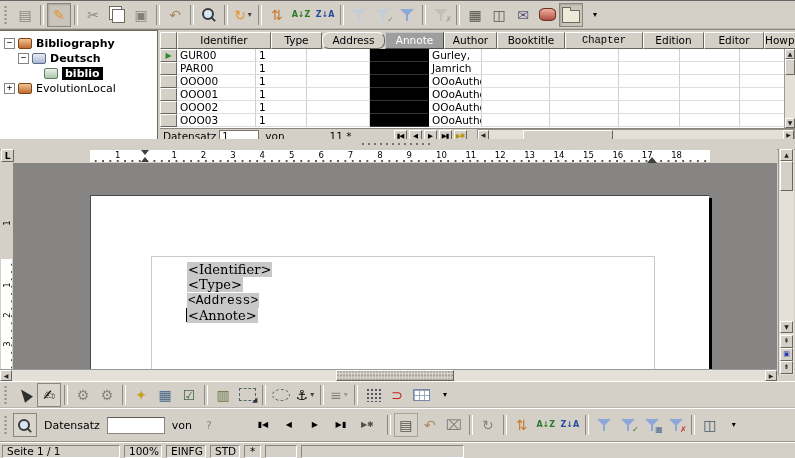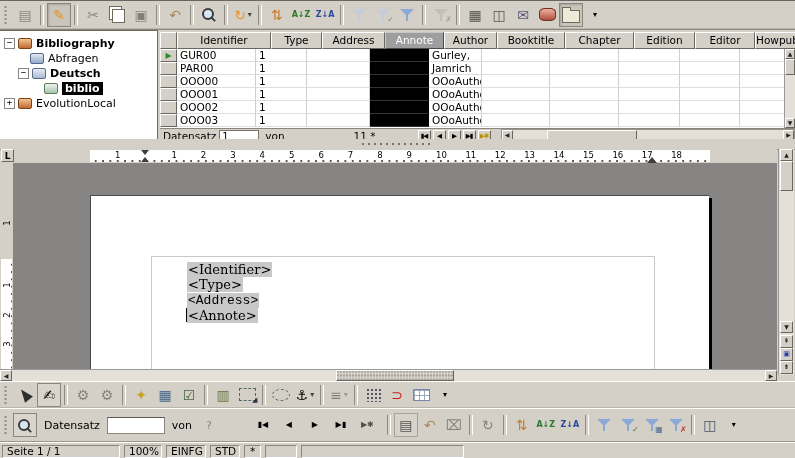--- a/index.html
+++ b/index.html
@@ -88,21 +88,21 @@
   .vscr{position:absolute;right:0;top:17px;width:10px;height:79px;background:#e4e0d8;border-left:1px solid #999}
   .sbtn{background:#d4d0c8;border:1px solid;border-color:#fff #6a665e #6a665e #fff;box-sizing:border-box;
     display:flex;align-items:center;justify-content:center;font-size:6px;line-height:1;color:#222}
   .sthumb{background:#d4d0c8;border:1px solid;border-color:#fff #6a665e #6a665e #fff;box-sizing:border-box}
 
   .recbar{position:absolute;left:0;top:96px;right:0;height:14px;background:#d4d0c8;border-top:1px solid #8a867e;
     display:flex;align-items:center;font-size:10.5px}
   .recbar .rlabel{margin:0 3px;flex:none}
   .recinput{width:34px;height:11px;border:1px solid #7a766e;background:#fff;font:10px "DejaVu Sans",sans-serif;
     padding:0 2px;flex:none}
-  .rectotal{margin-left:66px;flex:none}
+  .rectotal{margin-left:42px;flex:none}
   .nvb{width:13px;height:12px;margin-left:2px;flex:none;font-size:6.5px;letter-spacing:-1px;
     display:flex;align-items:center;justify-content:center;background:#d4d0c8;
     border:1px solid;border-color:#fff #6a665e #6a665e #fff;box-sizing:border-box}
   .nvb.star{color:#b89000}
   .rec-hscroll{flex:1;height:12px;margin-left:10px;background:#e4e0d8;border:1px solid #96928a;position:relative}
 
   
   #splitter{position:absolute;left:0;top:138px;width:795px;height:10px;background:#d4d0c8;border-bottom:1px solid #8a867e}
   #splitter .sgrip{position:absolute;left:360px;top:3px;width:70px;height:4px;
     background-image:radial-gradient(circle,#77736b 1px,transparent 1.2px);background-size:6px 4px}
@@ -237,25 +237,20 @@
     </div>
 
   <div id="ds-area">
     <div id="tree">
         <div class="trow" style="padding-left: 4px;">
           <span class="expander">−</span>
           <span class="ticon database"></span>
           <span class=" tbold">Bibliography</span>
         </div>
         <div class="trow" style="padding-left: 18px;">
-          <span class="exp-spacer"></span>
-          <span class="ticon queries"></span>
-          <span class="">Abfragen</span>
-        </div>
-        <div class="trow" style="padding-left: 18px;">
           <span class="expander">−</span>
           <span class="ticon tables"></span>
           <span class=" tbold">Deutsch</span>
         </div>
         <div class="trow" style="padding-left: 32px;">
           <span class="exp-spacer"></span>
           <span class="ticon table"></span>
           <span class="tsel tbold">biblio</span>
         </div>
         <div class="trow" style="padding-left: 4px;">
@@ -263,25 +258,25 @@
           <span class="ticon database"></span>
           <span class="">EvolutionLocal</span>
         </div>
       </div>
 
     <div id="dstable">
       <div class="thead">
           <div class="hcell" style="width: 17px;"></div>
           <div class="hcell" style="width: 94px;">Identifier</div>
           <div class="hcell" style="width: 51px;">Type</div>
-          <div class="hcell" style="width: 63px;">Address</div>
+          <div class="hcell" style="width: 63px; border-radius: 7px;">Address</div>
           <div class="hcell sel" style="width: 59px;">Annote</div>
           <div class="hcell" style="width: 53px;">Author</div>
           <div class="hcell" style="width: 68px;">Booktitle</div>
-          <div class="hcell" style="width: 69px;">Chapter</div>
+          <div class="hcell" style="width: 78px; font-family: Liberation Mono, monospace;">Chapter</div>
           <div class="hcell" style="width: 61px;">Edition</div>
           <div class="hcell" style="width: 60px;">Editor</div>
           <div class="hcell" style="width: 62px;">Howpublish</div>
         </div>
       <div class="tbody">
           <div class="trowd">
             <div class="dcell rowhdr" style="width: 17px;">▶</div>
             <div class="dcell" style="width: 79px;">GUR00</div>
             <div class="dcell" style="width: 51px;">1</div>
             <div class="dcell" style="width: 63px;"></div>

